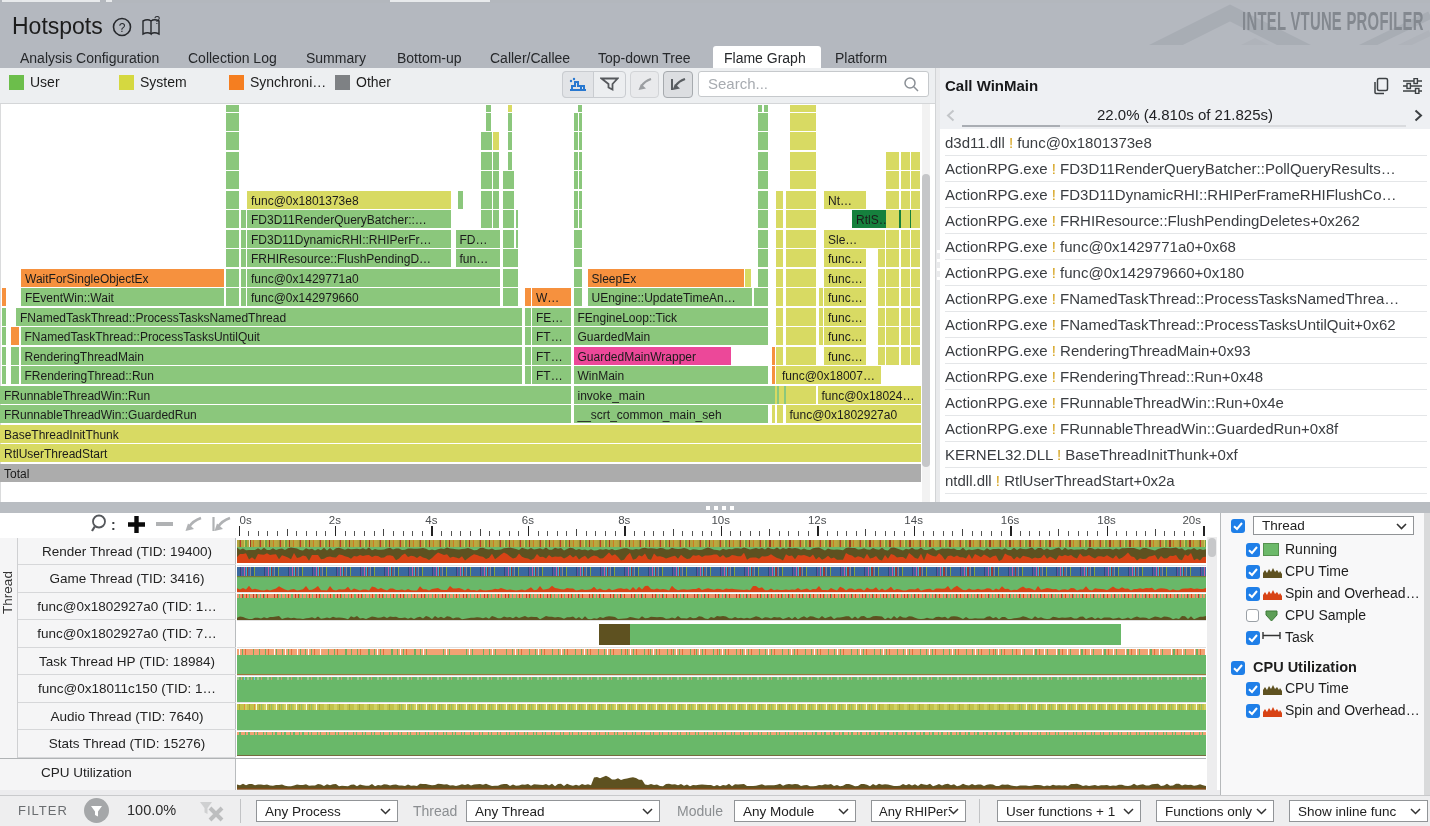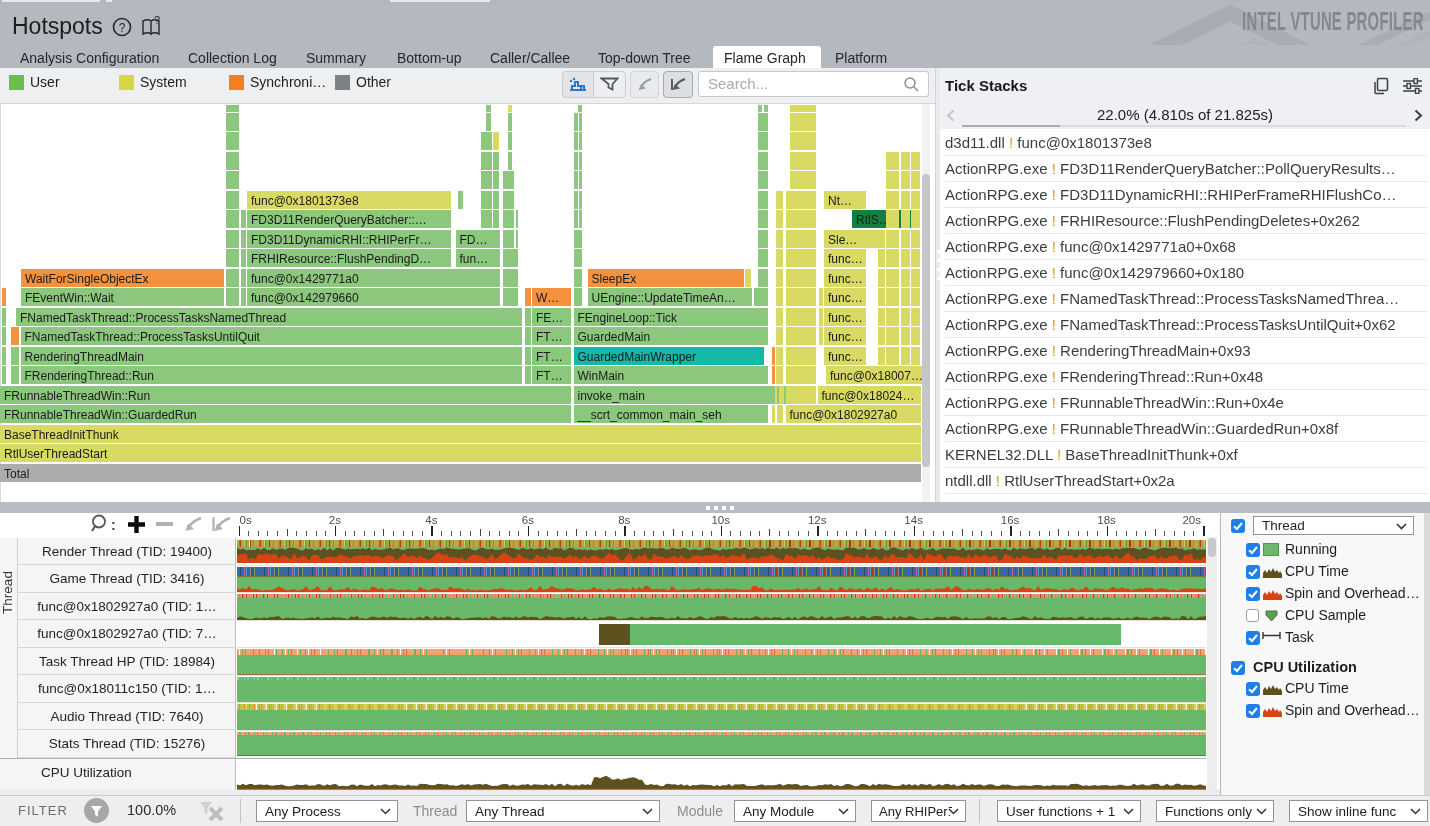--- a/index.html
+++ b/index.html
@@ -109,27 +109,27 @@
 <div class="fb" style="left:817.5px;top:385.5px;width:103.0px;background:#D8DA63"><span class="fl">func@0x18024…</span></div>
 <div class="fb" style="left:1.5px;top:366.0px;width:4.0px;background:#8BC77C"></div>
 <div class="fb" style="left:10.5px;top:366.0px;width:8.5px;background:#8BC77C"></div>
 <div class="fb" style="left:20.5px;top:366.0px;width:501.5px;background:#8BC77C"><span class="fl">FRenderingThread::Run</span></div>
 <div class="fb" style="left:525px;top:366.0px;width:5.5px;background:#8BC77C"></div>
 <div class="fb" style="left:532px;top:366.0px;width:39px;background:#8BC77C"><span class="fl">FT…</span></div>
 <div class="fb" style="left:573.5px;top:366.0px;width:194.0px;background:#8BC77C"><span class="fl">WinMain</span></div>
 <div class="fb" style="left:771.5px;top:366.0px;width:3.5px;background:#F6913E"></div>
 <div class="fb" style="left:776px;top:366.0px;width:7px;background:#D8DA63"></div>
 <div class="fb" style="left:785.5px;top:366.0px;width:30.0px;background:#D8DA63"></div>
-<div class="fb" style="left:826px;top:366.0px;width:103.0px;background:#D8DA63"><span class="fl">func@0x18007…</span></div>
+<div class="fb" style="left:778px;top:366.0px;width:103.0px;background:#D8DA63"><span class="fl">func@0x18007…</span></div>
 <div class="fb" style="left:1.5px;top:346.5px;width:4.0px;background:#8BC77C"></div>
 <div class="fb" style="left:10.5px;top:346.5px;width:8.5px;background:#8BC77C"></div>
 <div class="fb" style="left:20.5px;top:346.5px;width:501.5px;background:#8BC77C"><span class="fl">RenderingThreadMain</span></div>
 <div class="fb" style="left:525px;top:346.5px;width:5.5px;background:#8BC77C"></div>
 <div class="fb" style="left:532px;top:346.5px;width:39px;background:#8BC77C"><span class="fl">FT…</span></div>
-<div class="fb" style="left:573.5px;top:346.5px;width:190px;background:#14b8a6"><span class="fl">GuardedMainWrapper</span></div>
+<div class="fb" style="left:573.5px;top:346.5px;width:157px;background:#ec4899"><span class="fl">GuardedMainWrapper</span></div>
 <div class="fb" style="left:771.5px;top:346.5px;width:3.5px;background:#F6913E"></div>
 <div class="fb" style="left:776px;top:346.5px;width:7px;background:#D8DA63"></div>
 <div class="fb" style="left:785.5px;top:346.5px;width:30.0px;background:#D8DA63"></div>
 <div class="fb" style="left:824px;top:346.5px;width:42px;background:#D8DA63"><span class="fl">func…</span></div>
 <div class="fb" style="left:878px;top:346.5px;width:6.5px;background:#D8DA63"></div>
 <div class="fb" style="left:886px;top:346.5px;width:13px;background:#D8DA63"></div>
 <div class="fb" style="left:901px;top:346.5px;width:8.5px;background:#D8DA63"></div>
 <div class="fb" style="left:911px;top:346.5px;width:8.5px;background:#D8DA63"></div>
 <div class="fb" style="left:1.5px;top:327.0px;width:4.0px;background:#8BC77C"></div>
 <div class="fb" style="left:10.5px;top:327.0px;width:8.5px;background:#F6913E"></div>
@@ -302,21 +302,21 @@
 <div style="position:absolute;left:922px;top:174px;width:8px;height:293px;background:#c5c6c8;border-radius:4px"></div>
 
 <div style="position:absolute;left:935px;top:68px;width:5px;height:434px;background:#e9eaec;border-left:1px solid #d2d4d6"></div>
 <div style="position:absolute;left:936.5px;top:250px;width:3px;height:3px;background:#fff"></div>
 <div style="position:absolute;left:936.5px;top:259px;width:3px;height:3px;background:#fff"></div>
 <div style="position:absolute;left:936.5px;top:268px;width:3px;height:3px;background:#fff"></div>
 <div style="position:absolute;left:936.5px;top:277px;width:3px;height:3px;background:#fff"></div>
 
 <div style="position:absolute;left:940px;top:68px;width:490px;height:434px;background:#fff"></div>
 <div style="position:absolute;left:940px;top:68px;width:490px;height:61px;background:#eef0f3"></div>
-<div style="position:absolute;left:945px;top:77px;font-size:15px;font-weight:bold;color:#17181a">Tick Stacks</div>
+<div style="position:absolute;left:945px;top:77px;font-size:15px;font-weight:bold;color:#17181a">Call WinMain</div>
 <svg style="position:absolute;left:1372px;top:77px" width="18" height="18" viewBox="0 0 18 18">
   <rect x="5.5" y="1.5" width="10" height="12" rx="1.5" stroke="#3c4043" stroke-width="1.5" fill="none"></rect>
   <path d="M3 5 V15.5 A1 1 0 0 0 4 16.5 H12" stroke="#3c4043" stroke-width="1.5" fill="none"></path>
 </svg>
 <svg style="position:absolute;left:1403px;top:78px" width="19" height="16" viewBox="0 0 19 16">
   <path d="M0 3 H19 M0 8 H19 M0 13 H19" stroke="#3c4043" stroke-width="1.6"></path>
   <rect x="11" y="0.5" width="3.4" height="5" fill="#eef0f3" stroke="#3c4043" stroke-width="1.4"></rect>
   <rect x="4" y="5.5" width="3.4" height="5" fill="#eef0f3" stroke="#3c4043" stroke-width="1.4"></rect>
   <rect x="12.5" y="10.5" width="3.4" height="5" fill="#eef0f3" stroke="#3c4043" stroke-width="1.4"></rect>
 </svg>

